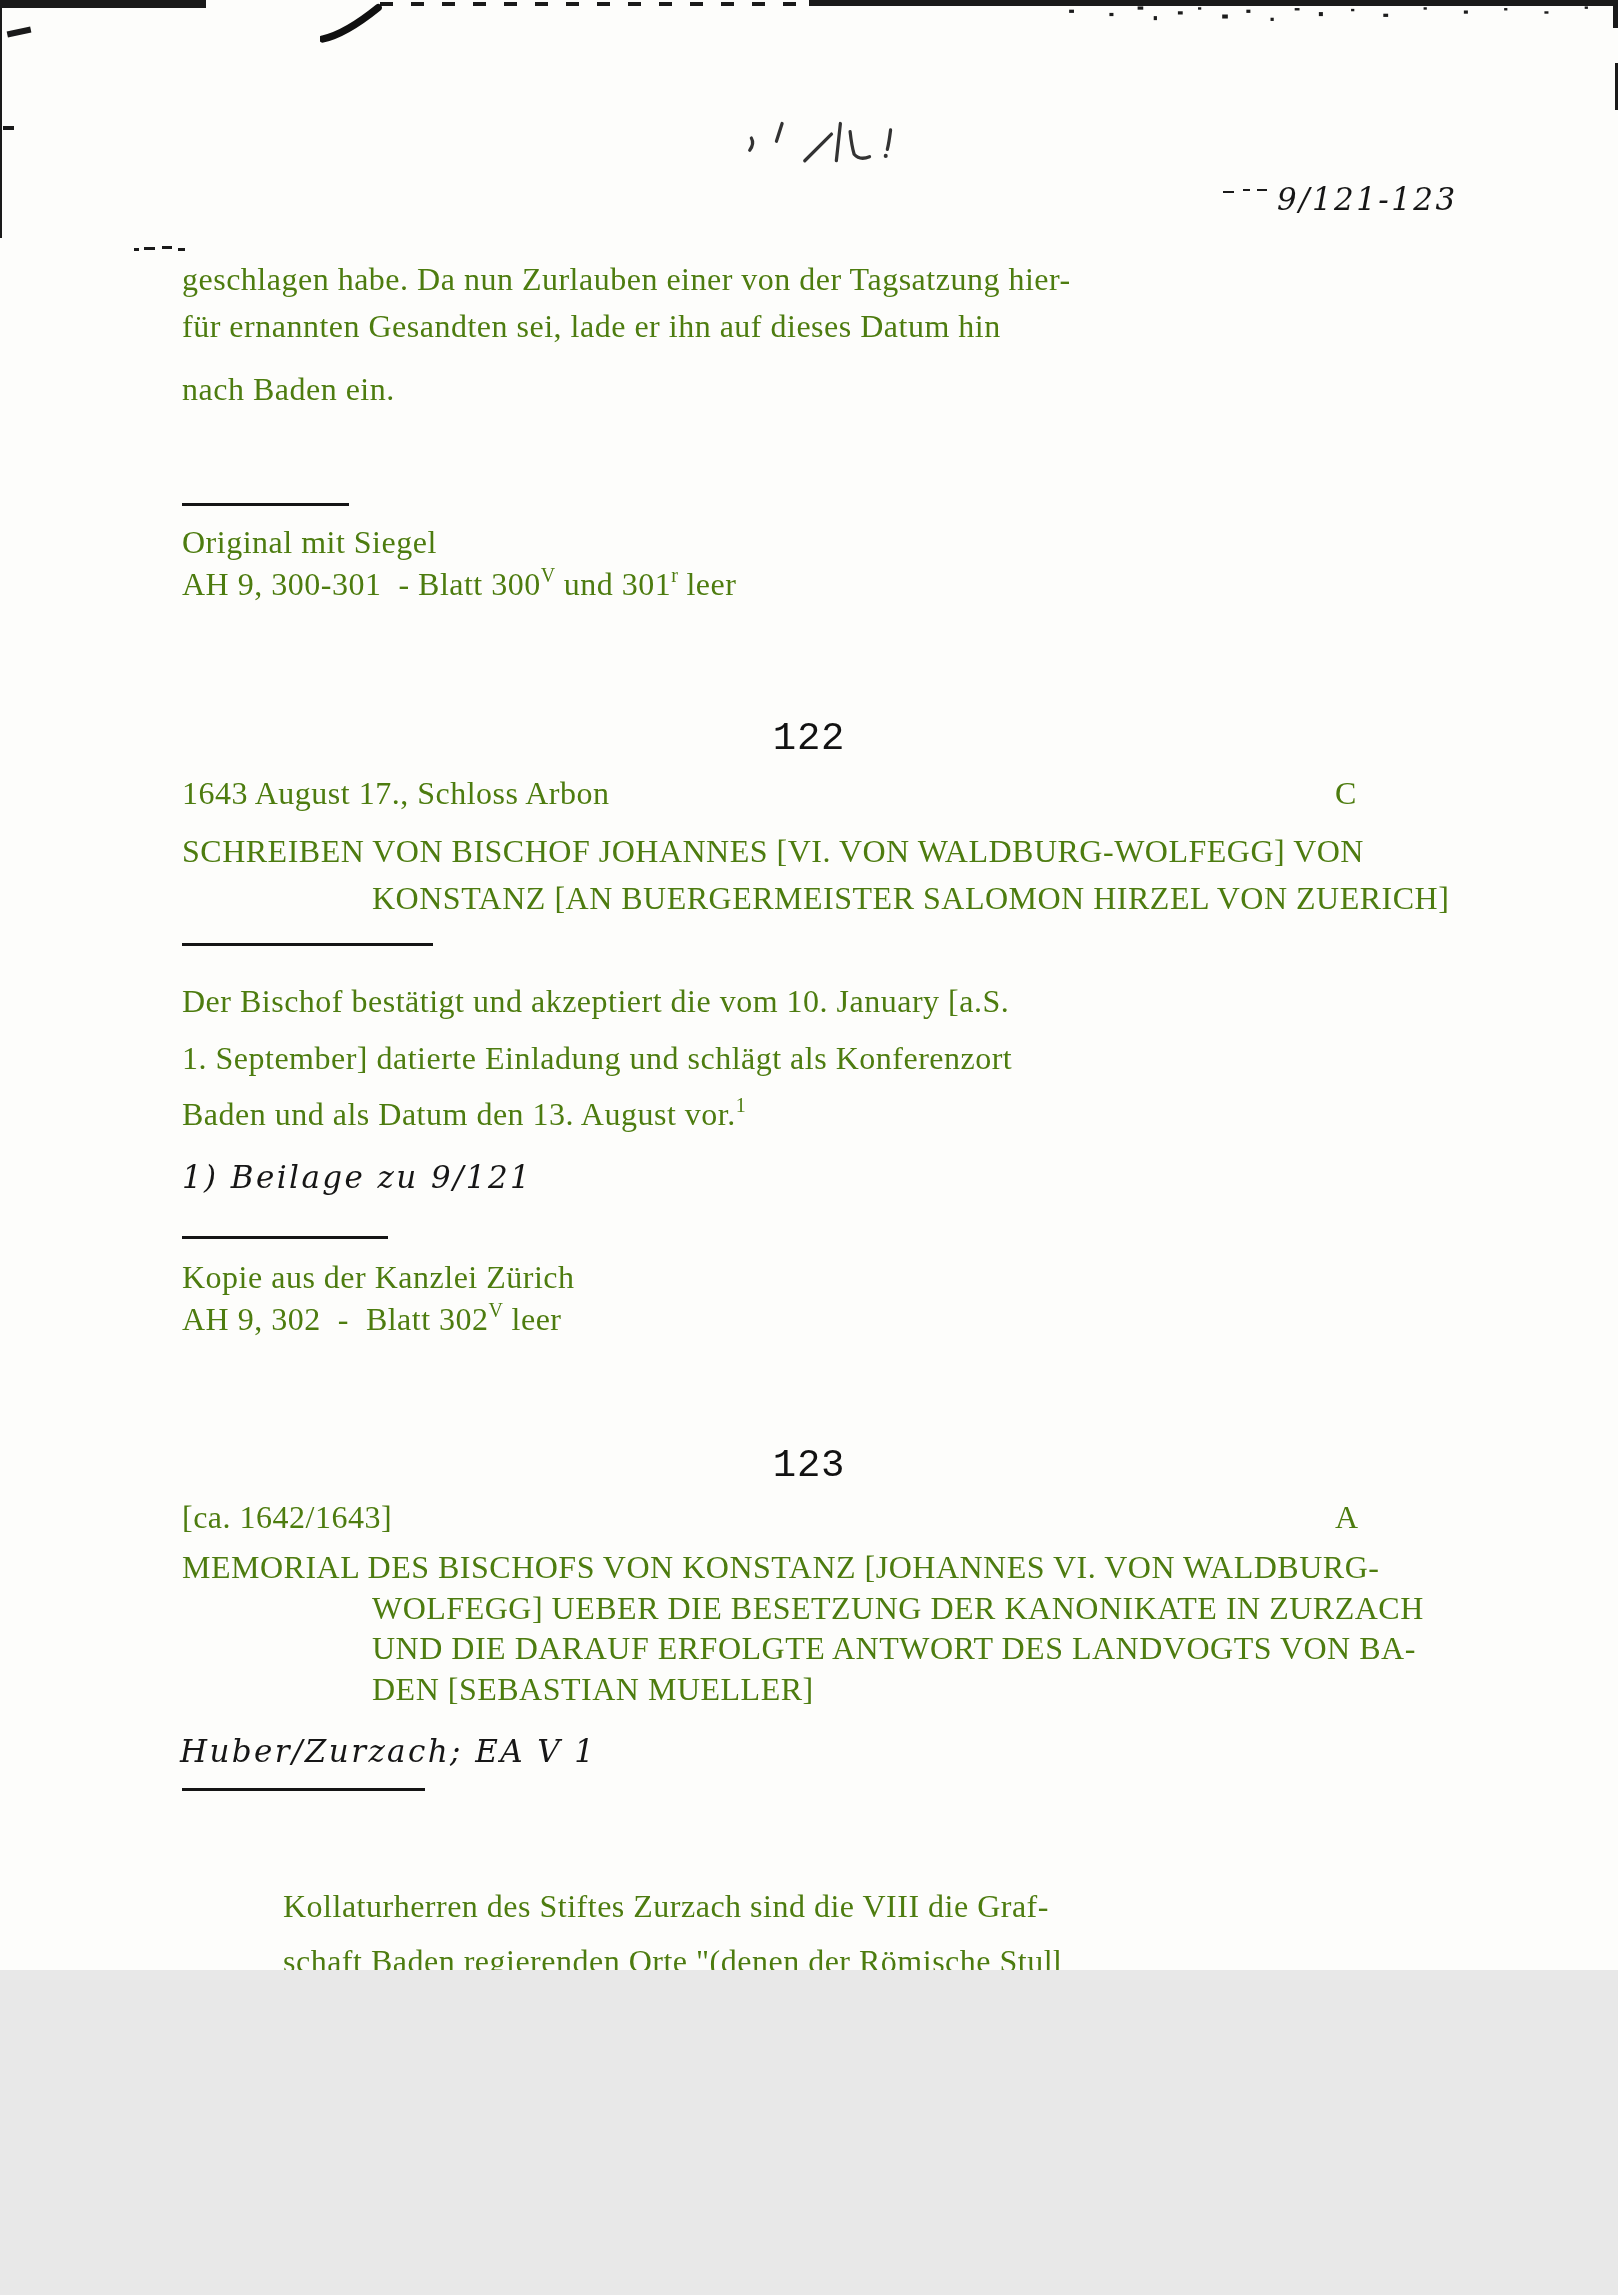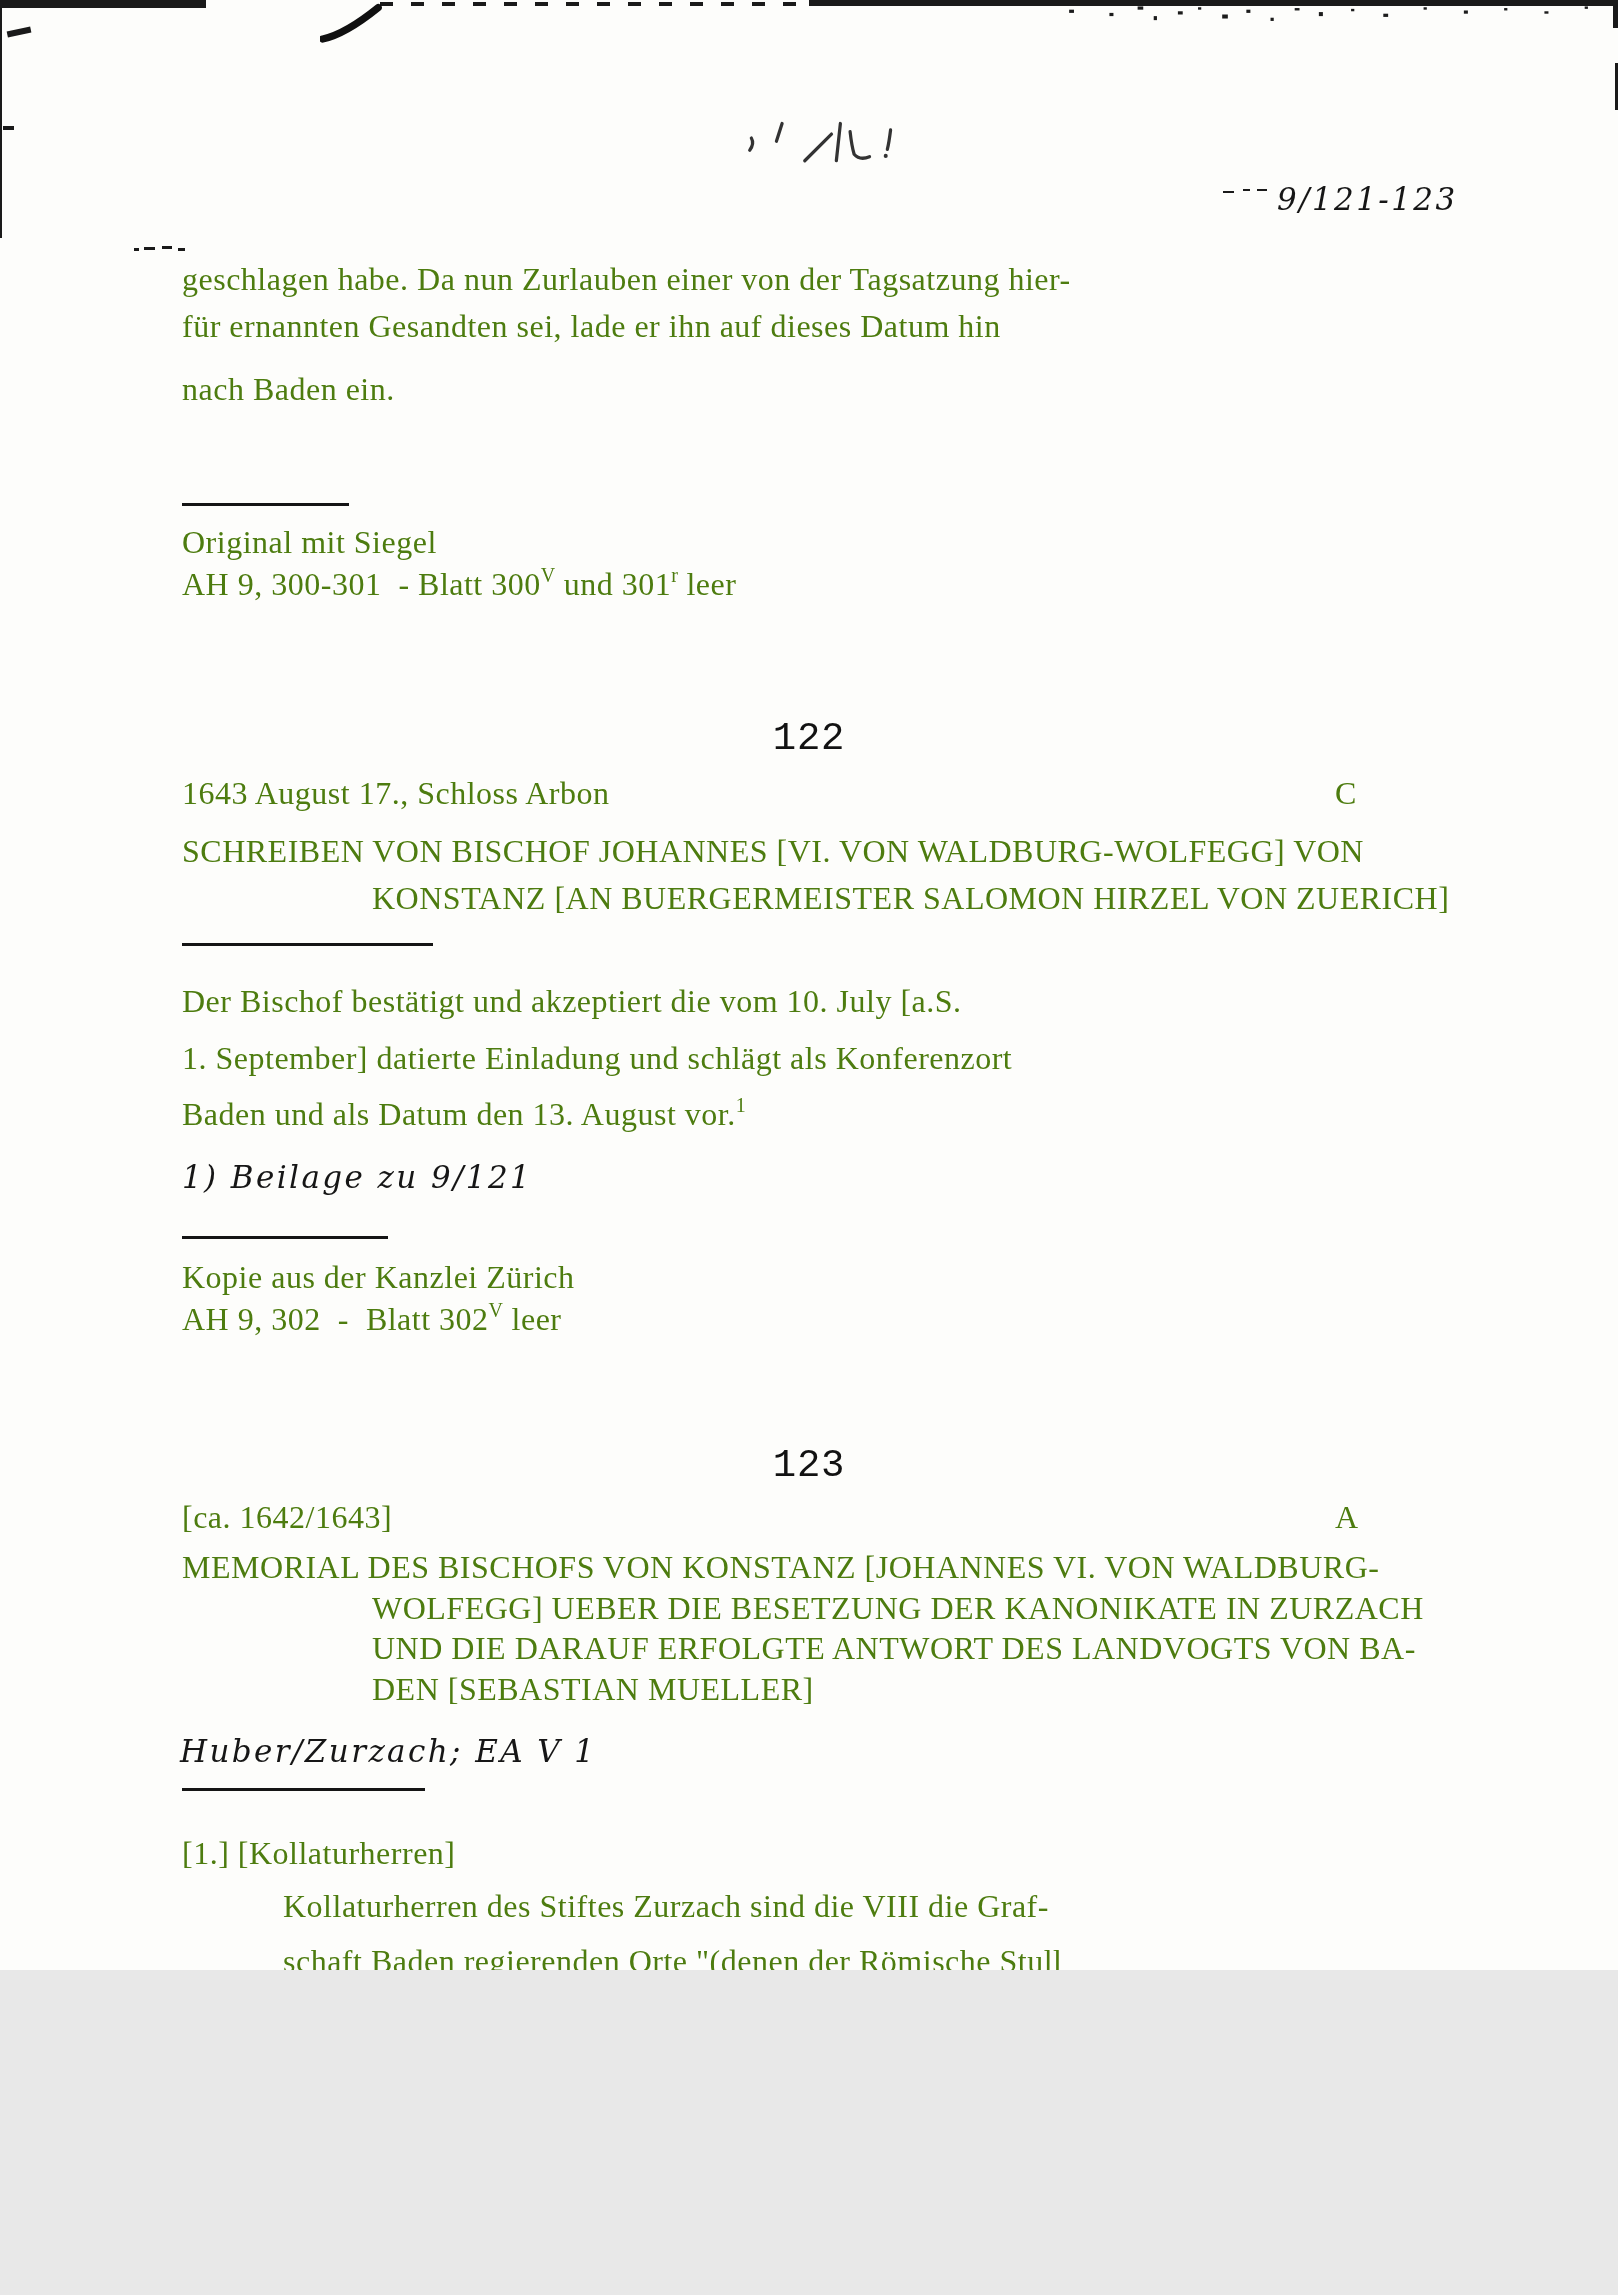--- a/index.html
+++ b/index.html
@@ -110,21 +110,21 @@
   <div class="mono" style="left:182px;top:566px;"><span>AH 9, 300-301  - Blatt 300</span><span class="sup">V</span><span> und 301</span><span class="sup">r</span><span> leer</span></div>
 
   <div class="num" style="top:717px;">122</div>
   <div class="mono" style="left:182px;top:775px;">1643 August 17., Schloss Arbon</div>
   <div class="mono" style="left:1335px;top:775px;">C</div>
   <div class="mono" style="left:182px;top:833px;">SCHREIBEN VON BISCHOF JOHANNES [VI. VON WALDBURG-WOLFEGG] VON</div>
   <div class="mono" style="left:372px;top:880px;">KONSTANZ [AN BUERGERMEISTER SALOMON HIRZEL VON ZUERICH]</div>
 
   <div class="rule" style="left:182px;top:943px;width:251px;"></div>
 
-  <div class="mono" style="left:182px;top:983px;">Der Bischof bestätigt und akzeptiert die vom 10. July [a.S.</div>
+  <div class="mono" style="left:182px;top:983px;">Der Bischof bestätigt und akzeptiert die vom 10. January [a.S.</div>
   <div class="mono" style="left:182px;top:1040px;">1. September] datierte Einladung und schlägt als Konferenzort</div>
   <div class="mono" style="left:182px;top:1096px;"><span>Baden und als Datum den 13. August vor.</span><span class="sup">1</span></div>
 
   <div class="it" style="left:182px;top:1159px;">1) Beilage zu 9/121</div>
 
   <div class="rule" style="left:182px;top:1236px;width:206px;"></div>
 
   <div class="mono" style="left:182px;top:1259px;">Kopie aus der Kanzlei Zürich</div>
   <div class="mono" style="left:182px;top:1301px;"><span>AH 9, 302  -  Blatt 302</span><span class="sup">V</span><span> leer</span></div>
 
@@ -133,21 +133,20 @@
   <div class="mono" style="left:1335px;top:1499px;">A</div>
   <div class="mono" style="left:182px;top:1549px;">MEMORIAL DES BISCHOFS VON KONSTANZ [JOHANNES VI. VON WALDBURG-</div>
   <div class="mono" style="left:372px;top:1630px;">UND DIE DARAUF ERFOLGTE ANTWORT DES LANDVOGTS VON BA-</div>
   <div class="mono" style="left:372px;top:1590px;">WOLFEGG] UEBER DIE BESETZUNG DER KANONIKATE IN ZURZACH</div>
   <div class="mono" style="left:372px;top:1671px;">DEN [SEBASTIAN MUELLER]</div>
 
   <div class="it" style="left:180px;top:1733px;">Huber/Zurzach; EA V 1</div>
 
   <div class="rule" style="left:182px;top:1788px;width:243px;"></div>
 
-  <div class="mono" style="left:182px;top:1835px;">[1.] [Kollaturherren]</div>
   <div class="mono" style="left:283px;top:1888px;">Kollaturherren des Stiftes Zurzach sind die VIII die Graf-</div>
   <div class="mono" style="left:283px;top:1943px;">schaft Baden regierenden Orte "(denen der Römische Stull</div>
 
   <div class="mark" style="left:348px;top:2289px;width:469px;height:2.4px;"></div>
   <div class="mark" style="left:817px;top:2287px;width:526px;height:4.9px;"></div>
   <div class="mark" style="left:1339px;top:2281px;width:279px;height:14.6px;"></div>
 
 </div>
 
 

